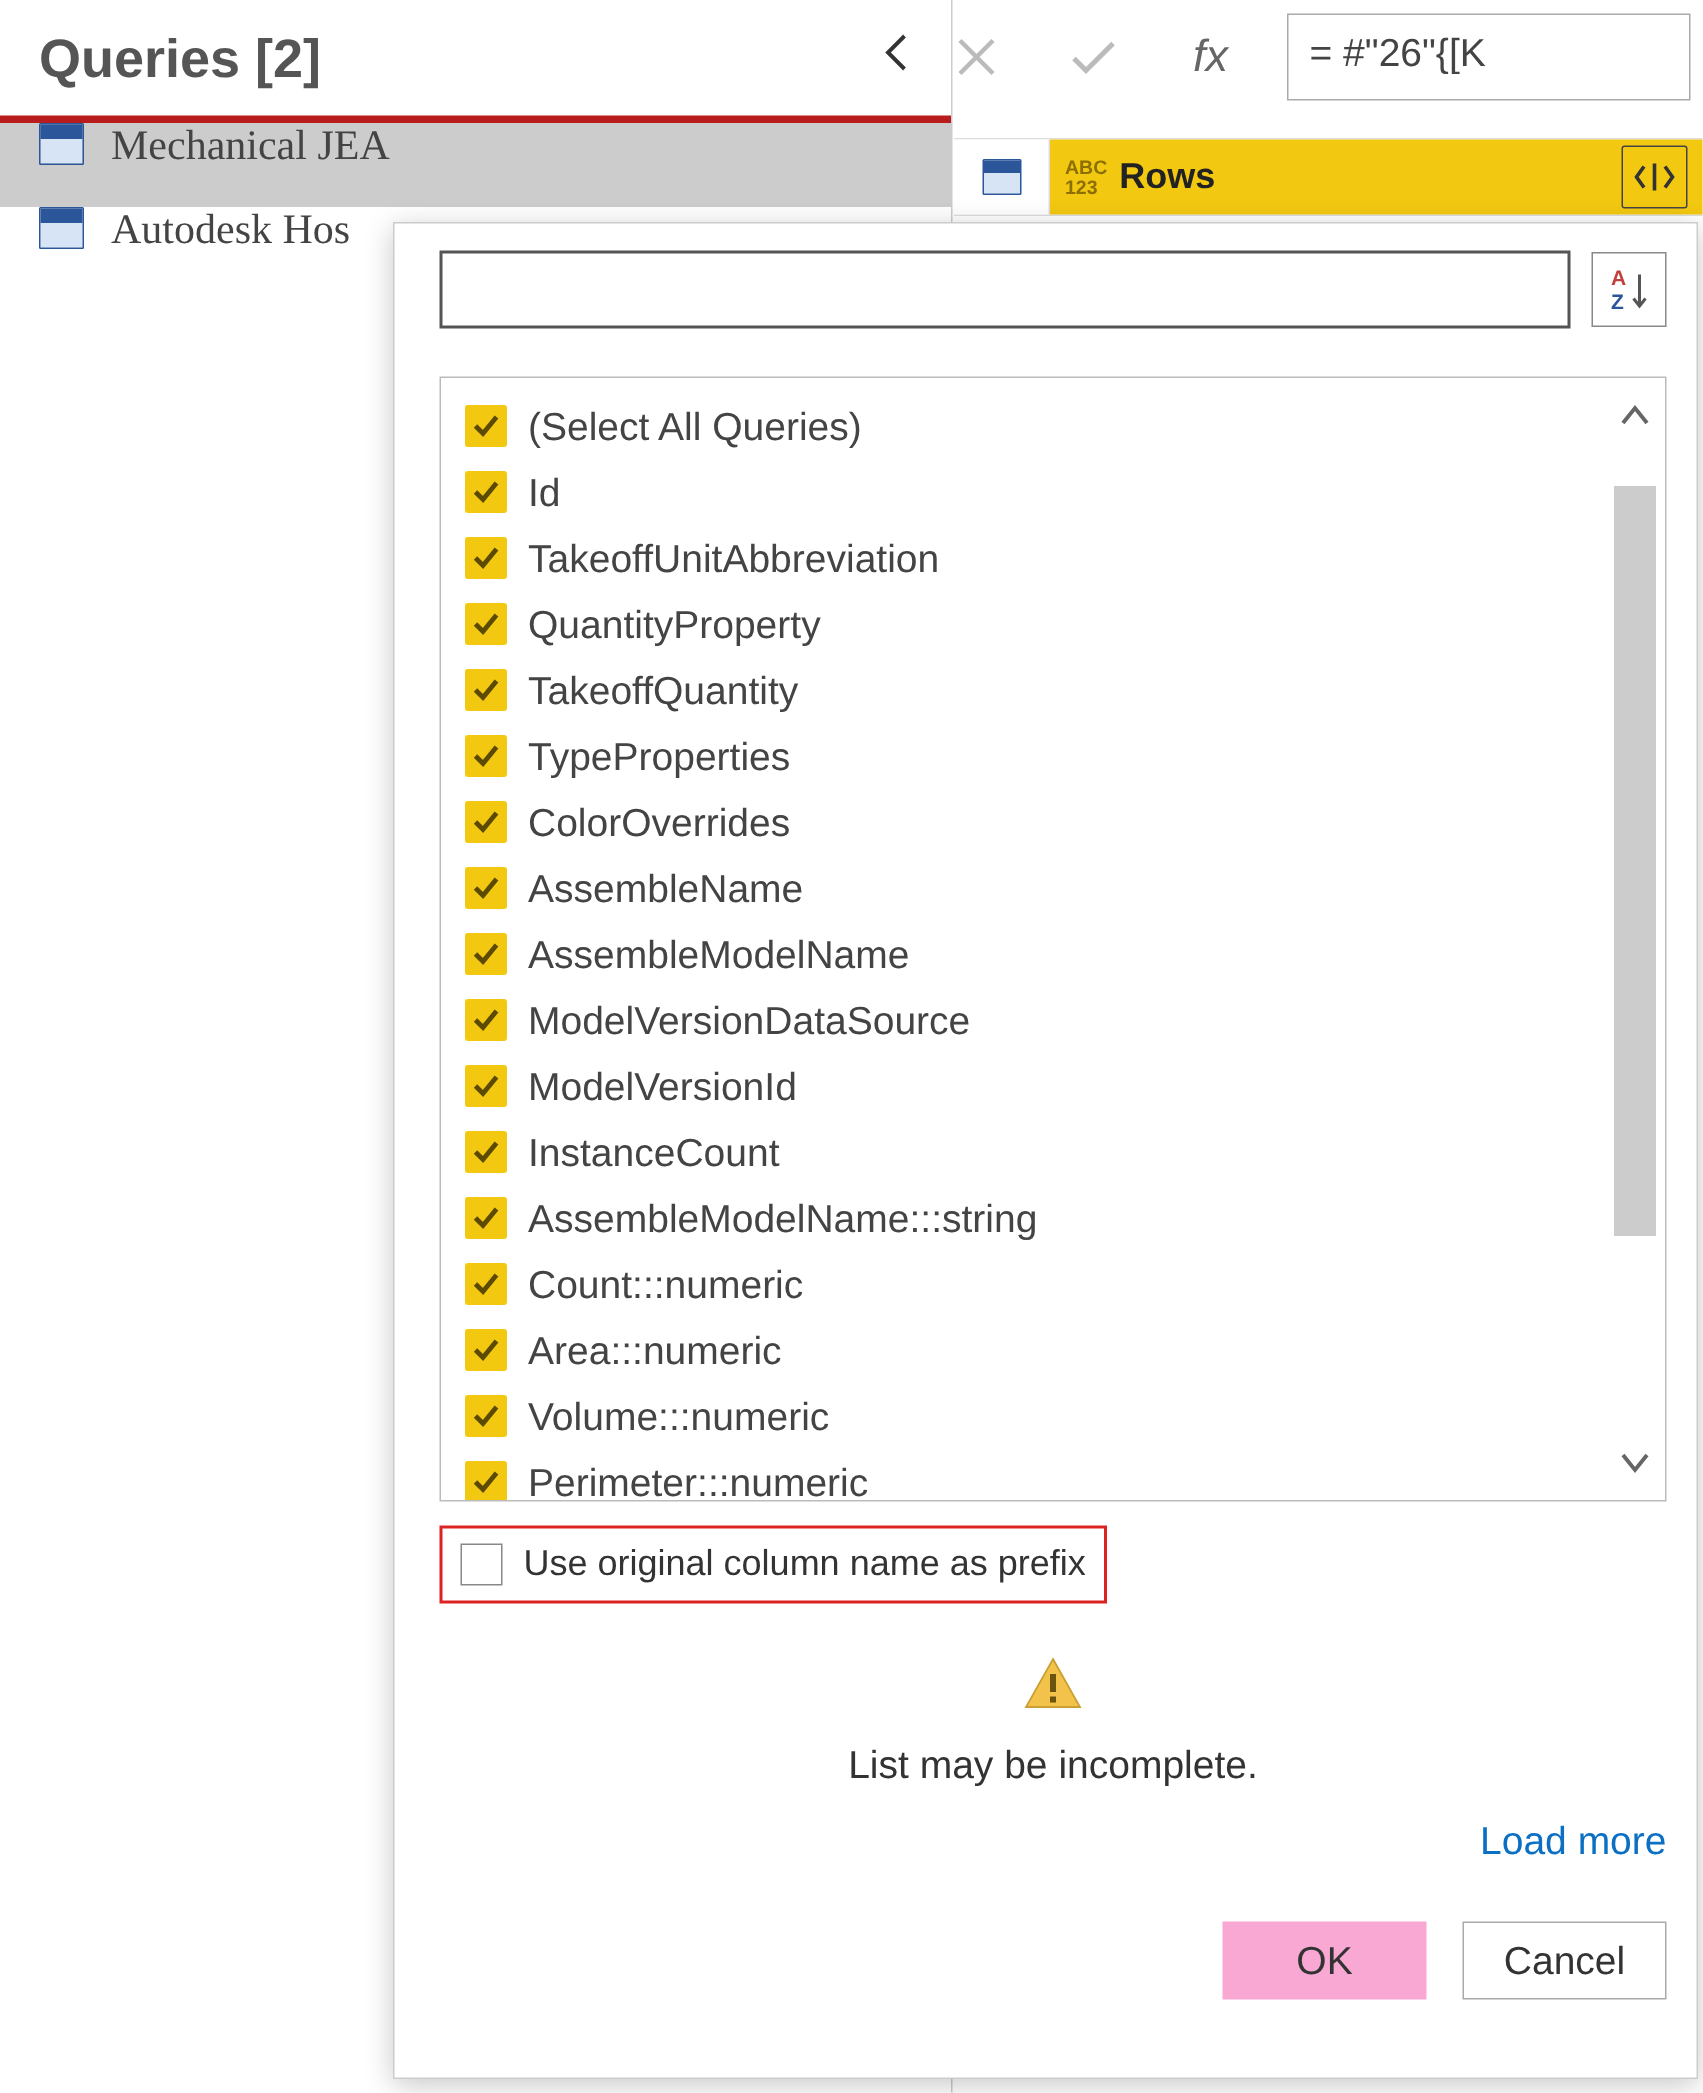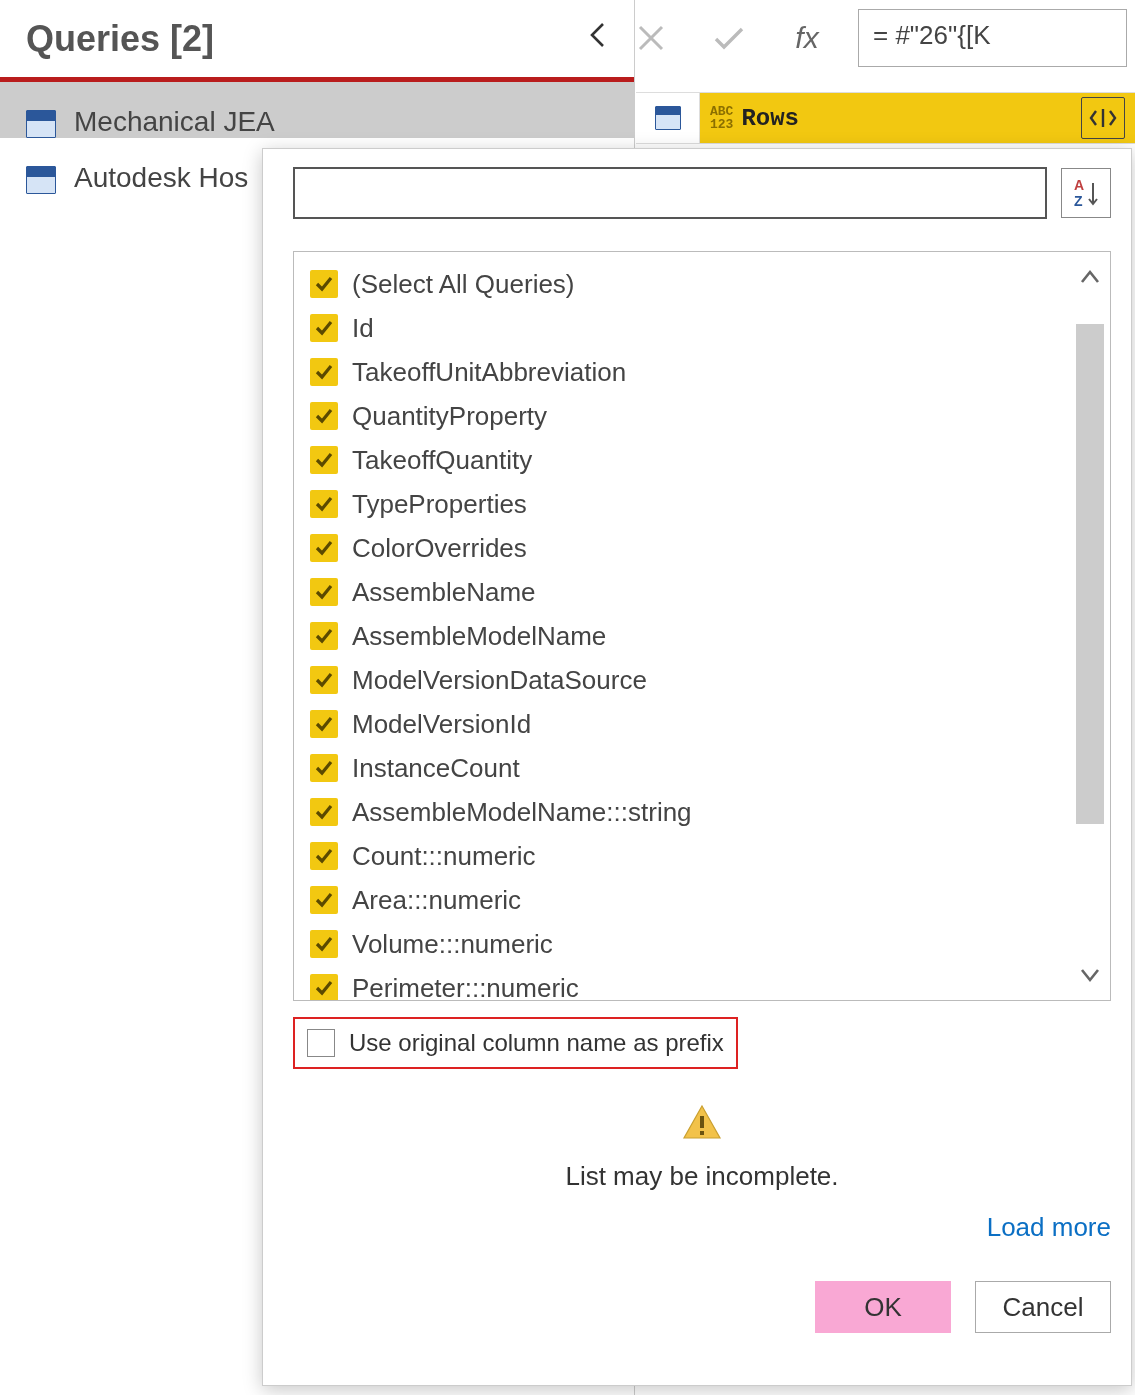--- a/index.html
+++ b/index.html
@@ -29,25 +29,26 @@
       border-bottom: 5px solid #b91c1c;
       font-size: 36px;
       color: #555;
       font-weight: bold;
     }
     .queries-header .spacer { flex: 1; }
     .collapse-icon { font-size: 26px; color: #333; cursor: pointer; }
     .query-item {
       height: 56px;
       display: flex;
-      align-items: flex-end;
+      align-items: flex-start;
       padding: 0 26px;
       font-size: 28px;
       color: #444;
       gap: 18px;
+      font-family: Liberation Serif, serif;
     }
     .query-item.selected { background: #ccc; }
     .table-icon {
       width: 30px; height: 28px;
       background: linear-gradient(to bottom,#2b579a 0%,#2b579a 38%,#d6e4f6 38%,#d6e4f6 100%);
       border: 1px solid #2b579a;
       border-radius: 1px;
       flex-shrink: 0;
     }
     .right-panel {
@@ -80,21 +81,20 @@
       overflow: hidden;
     }
     .column-header-row {
       position: absolute;
       left: 636px; right: 0;
       top: 92px;
       height: 52px;
       display: flex;
       border-top: 1px solid #ddd;
       border-bottom: 1px solid #ddd;
-      font-family: Liberation Mono, monospace;
     }
     .ch-cell1 {
       width: 64px;
       background: #fff;
       border-right: 1px solid #ddd;
       display: flex; align-items: center; justify-content: center;
     }
     .ch-cell2 {
       flex: 1;
       background: #f2c811;

